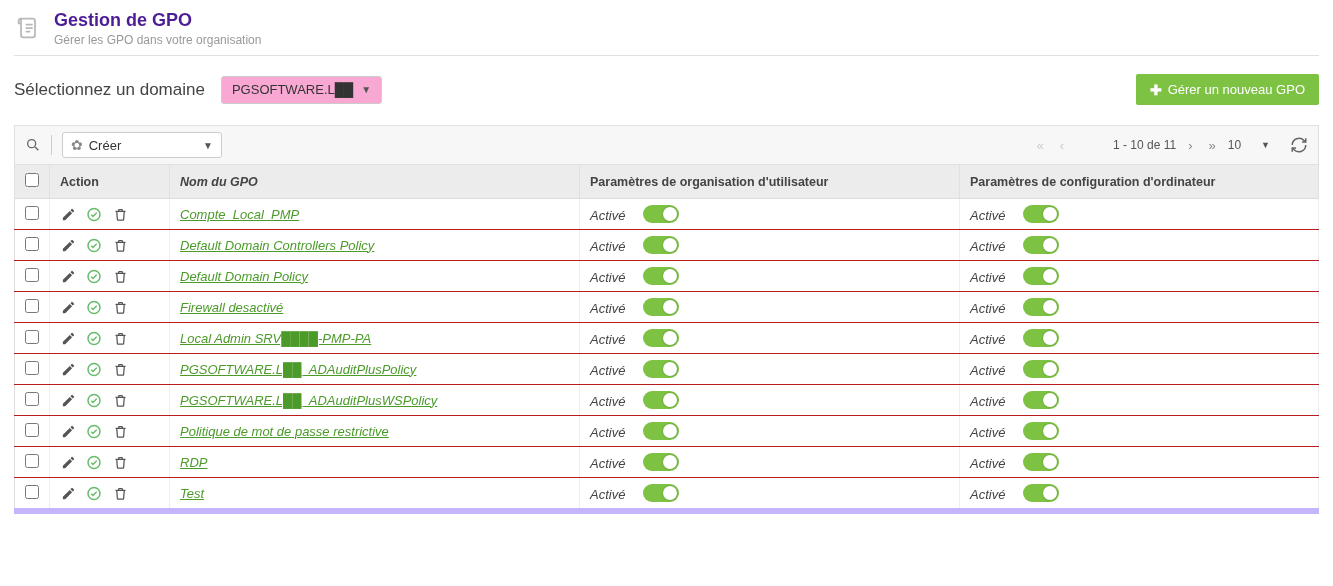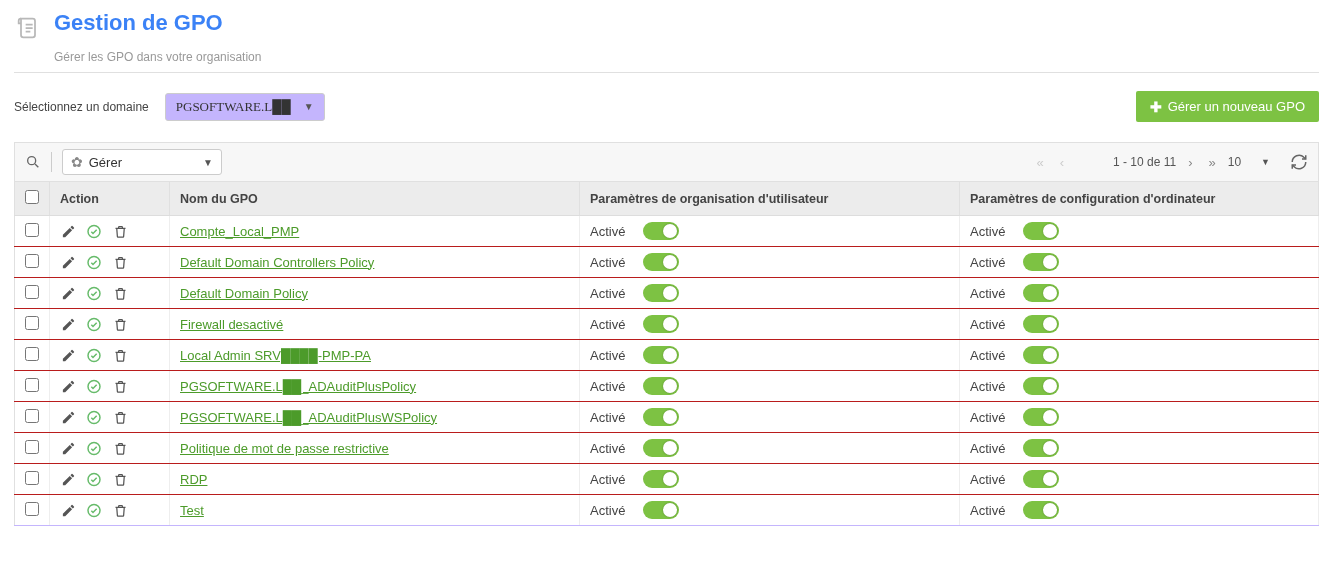--- a/index.html
+++ b/index.html
@@ -1,57 +1,57 @@
 <!DOCTYPE html>
 <html><head>
 <meta charset="utf-8">
 <style>
   * { box-sizing: border-box; margin: 0; padding: 0; }
   body { font-family: Arial, Helvetica, sans-serif; font-size: 13px; color: #333; background: #fff; padding: 10px 14px; width: 1333px; }
   .header-row { display: flex; align-items: flex-start; gap: 12px; border-bottom: 1px solid #e0e0e0; padding-bottom: 8px; margin-bottom: 18px; }
   .hdr-icon { width: 28px; height: 36px; color: #b8b8b8; }
-  .page-title { font-size: 22px; font-weight: bold; color: #3b82f6; }
-  .page-sub { font-size: 12px; color: #999; margin-top: 14px; }
+  .page-title { font-size: 18px; font-weight: bold; color: #4c1d95; }
+  .page-sub { font-size: 12px; color: #999; margin-top: 2px; }
   .domain-row { display: flex; align-items: center; gap: 16px; margin-bottom: 20px; }
-  .domain-label { font-size: 12px; color: #444; }
-  .domain-select { display: inline-flex; align-items: center; justify-content: space-between; border: 1px solid #ccc; border-radius: 3px; padding: 4px 10px; min-width: 160px; height: 28px; background: #c4b5fd; cursor: pointer; font-family: Liberation Serif, serif; }
+  .domain-label { font-size: 17px; color: #444; }
+  .domain-select { display: inline-flex; align-items: center; justify-content: space-between; border: 1px solid #ccc; border-radius: 3px; padding: 4px 10px; min-width: 160px; height: 28px; background: #f9a8d4; cursor: pointer; }
   .domain-select .chev { margin-left: 8px; font-size: 10px; color: #555; }
   .create-btn { margin-left: auto; background: #7dc243; color: #fff; border: none; border-radius: 2px; padding: 8px 14px; font-size: 13px; cursor: pointer; display: inline-flex; align-items: center; gap: 6px; }
   .create-btn .plus { font-weight: bold; font-size: 14px; line-height: 1; }
   .toolbar { display: flex; align-items: center; border: 1px solid #e0e0e0; background: #f7f7f7; padding: 6px 10px; gap: 10px; }
   .toolbar .sep { width: 1px; height: 20px; background: #ccc; }
   .manage-select { display: inline-flex; align-items: center; border: 1px solid #ccc; background: #fff; border-radius: 3px; padding: 2px 8px; height: 26px; min-width: 160px; cursor: pointer; gap: 6px; }
   .manage-select .gear { color: #888; font-size: 14px; }
   .manage-select .label { flex: 1; }
   .manage-select .chev { font-size: 10px; color: #555; }
   .spacer { flex: 1; }
   .pager { display: flex; align-items: center; gap: 8px; color: #555; }
   .pager .nav-icn { cursor: pointer; font-size: 13px; color: #888; padding: 2px 4px; }
   .pager .nav-icn.disabled { color: #ccc; cursor: default; }
   .pager .pg-text { font-size: 12px; margin-left: 37px; }
   .pager .size { display: inline-flex; align-items: center; gap: 20px; font-size: 12px; cursor: pointer; }
   .refresh-icn { cursor: pointer; color: #666; font-size: 17px; margin-left: 10px; }
 
   table.grid { width: 100%; border-collapse: collapse; border: 1px solid #e0e0e0; border-top: none; padding-left: 36px; }
   table.grid thead th { background: #ececec; text-align: left; font-weight: bold; font-size: 12.5px; color: #444; padding: 8px 10px; border-bottom: 1px solid #ddd; border-right: 1px solid #e0e0e0; }
   table.grid tbody td { padding: 6px 10px; border-bottom: 1px solid #b91c1c; border-right: 1px solid #eee; font-size: 13px; vertical-align: middle; }
-  table.grid tbody tr:last-child td { border-bottom: 1px solid #c4b5fd; }
+  table.grid tbody tr:last-child td { border-bottom: 6px solid #c4b5fd; }
   .col-check { width: 34px; text-align: center; }
   .col-action { width: 120px; }
-  .col-name { width: 410px; }
+  .col-name { width: 410px; font-style: italic; }
   .col-user { width: 380px; }
   .col-comp { }
   .chk { width: 14px; height: 14px; }
   .act-cell { display: flex; align-items: center; gap: 10px; }
   .icn { display: inline-flex; width: 16px; height: 16px; align-items: center; justify-content: center; cursor: pointer; }
   .icn-edit { color: #555; }
   .icn-ok { color: #66bb6a; }
   .icn-del { color: #555; }
   .gpo-link { color: #4c9b2a; text-decoration: underline; cursor: pointer; }
-  .status-cell { display: flex; align-items: center; gap: 18px; }
+  .status-cell { display: flex; align-items: flex-end; gap: 18px; font-style: italic; }
   .status-text { color: #444; }
   .toggle { position: relative; width: 36px; height: 18px; border-radius: 10px; background: #7dc243; display: inline-block; cursor: pointer; }
   .toggle::after { content: ""; position: absolute; right: 2px; top: 2px; width: 14px; height: 14px; background: #fff; border-radius: 50%; box-shadow: 0 0 2px rgba(0,0,0,.3); }
   svg { display: block; }
 </style>
 </head>
 <body>
 
 <div class="header-row">
   <div class="hdr-icon">
@@ -82,21 +82,21 @@
 <div class="toolbar">
   <span class="icn" style="font-size:16px;color:#666;">
     <svg viewBox="0 0 24 24" width="16" height="16" fill="none" stroke="currentColor" stroke-width="2">
         <circle cx="10" cy="10" r="6"></circle>
         <line x1="15" y1="15" x2="20" y2="20"></line>
       </svg>
   </span>
   <div class="sep"></div>
   <div class="manage-select">
     <span class="gear">✿</span>
-    <span class="label">Gérer</span>
+    <span class="label">Créer</span>
     <span class="chev">▼</span>
   </div>
   <div class="spacer"></div>
   <div class="pager">
     <span class="nav-icn disabled">«</span>
     <span class="nav-icn disabled">‹</span>
     <span class="pg-text">1 - 10 de  11</span>
     <span class="nav-icn">›</span>
     <span class="nav-icn">»</span>
     <span class="size">

